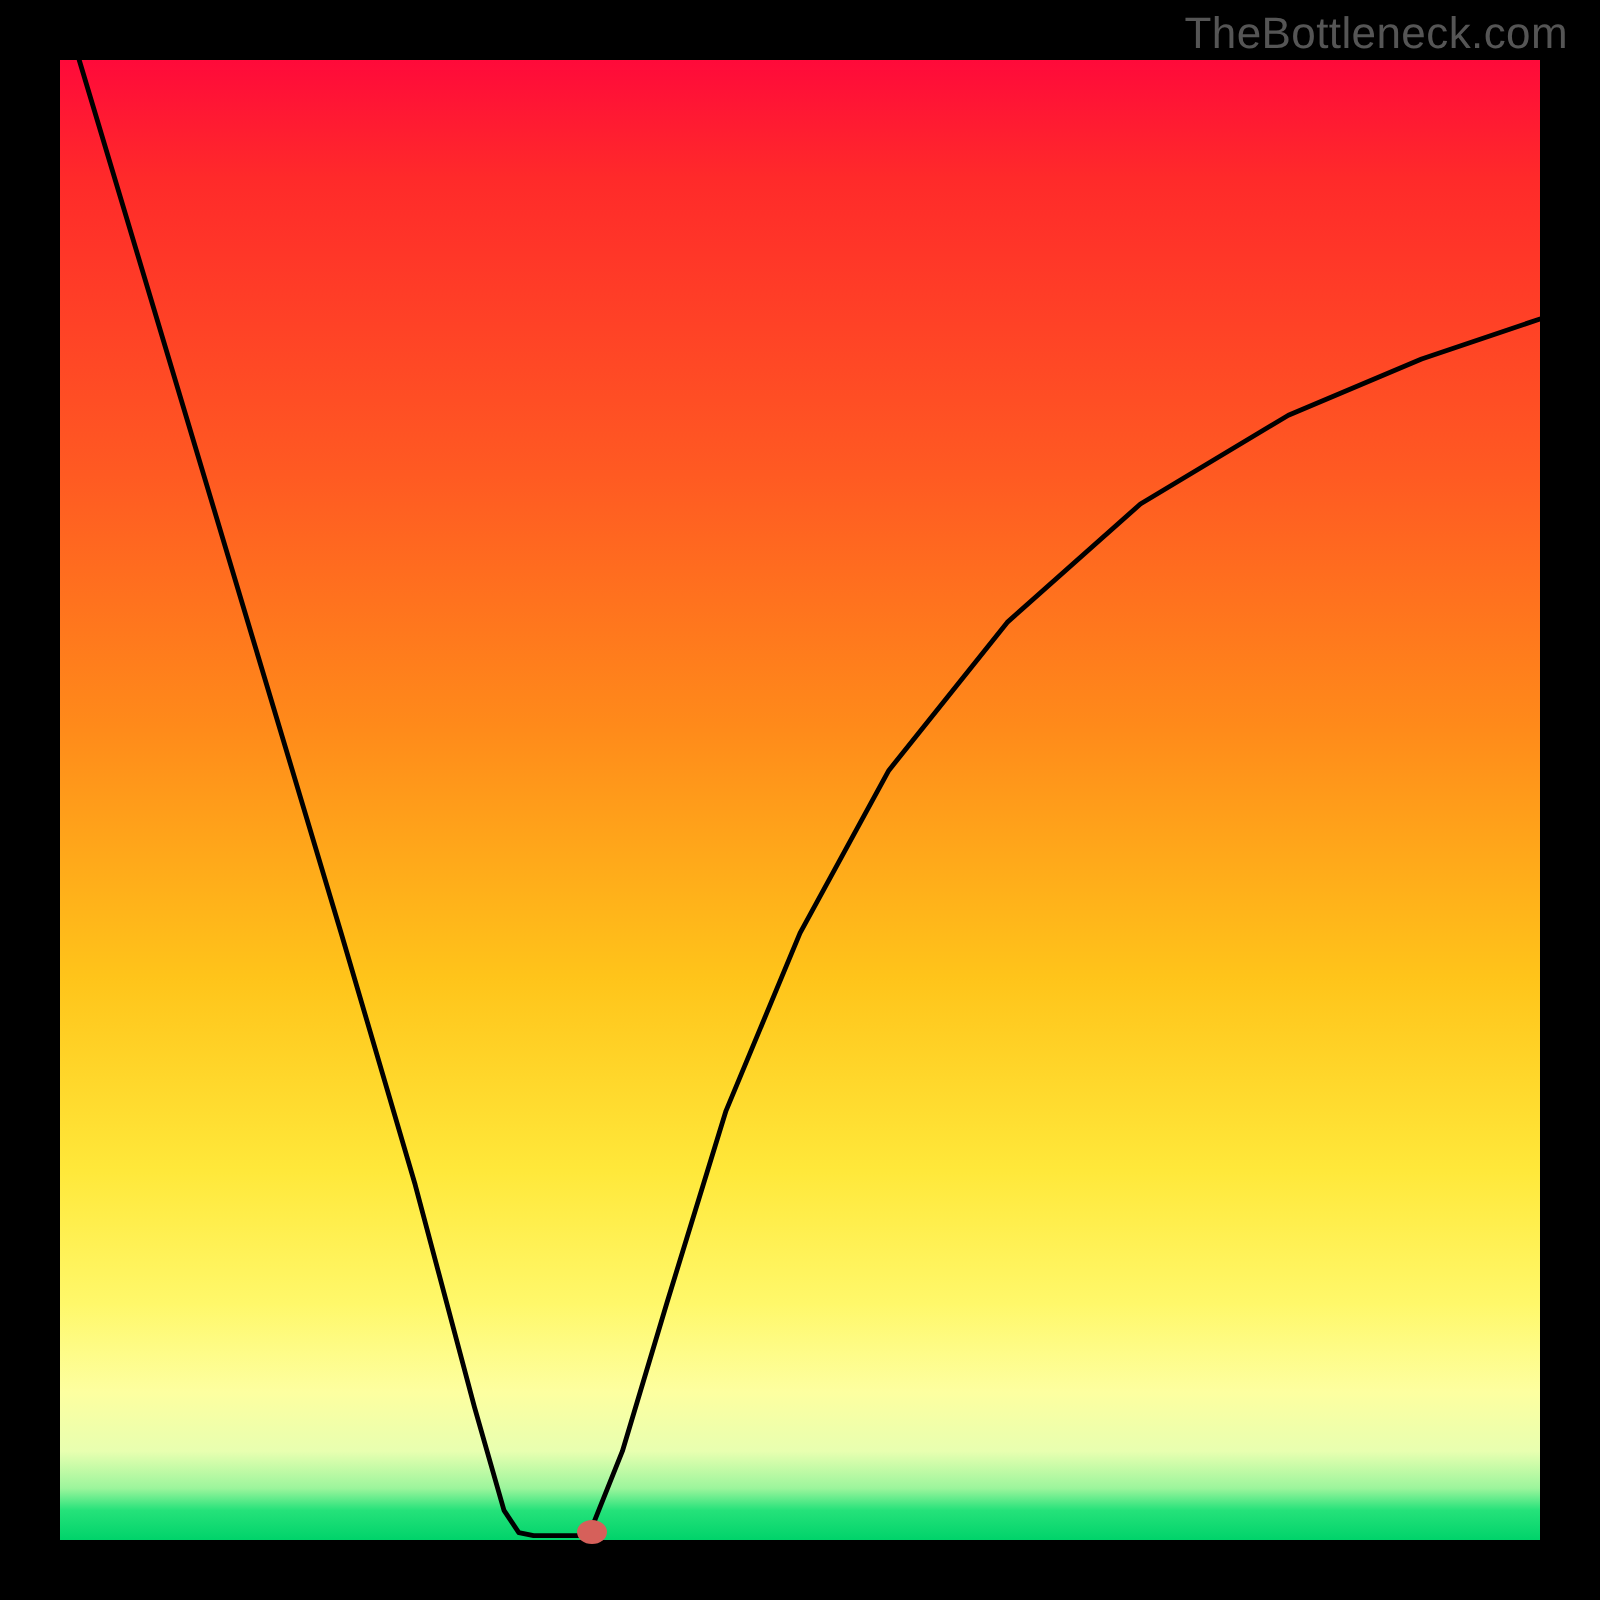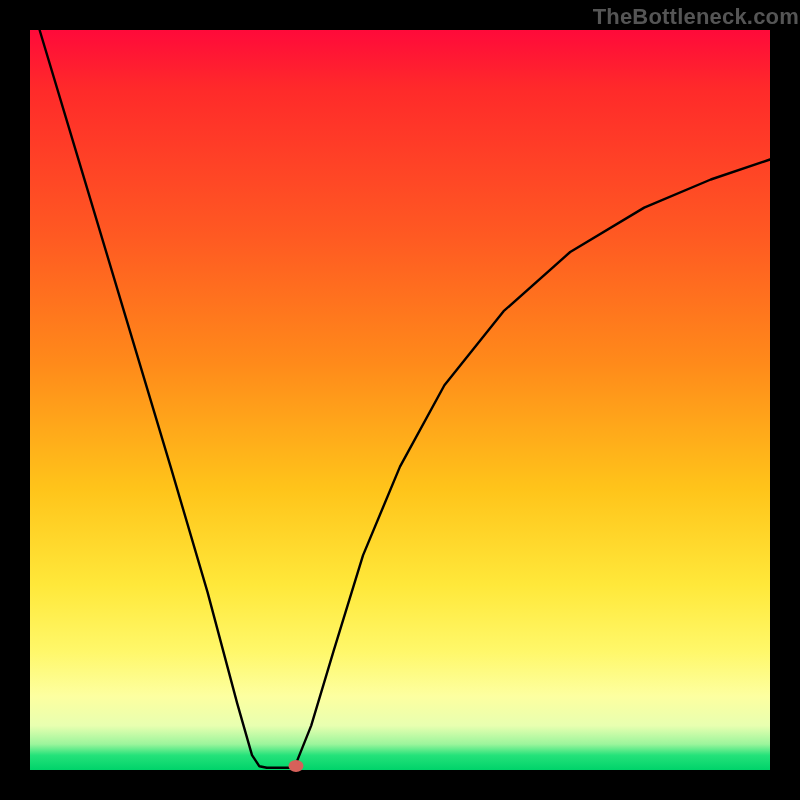--- a/index.html
+++ b/index.html
@@ -15,24 +15,24 @@
     position: absolute;
     top: 0;
     left: 0;
     width: 800px;
     height: 800px;
     background: #000;
   }
   .watermark {
     position: absolute;
     top: 4px;
-    right: 1px;
+    right: 16px;
     color: #555;
     font-size: 22px;
-    font-weight: 700;
+    font-weight: 400;
     letter-spacing: 0.2px;
     user-select: none;
   }
   .plot-area {
     position: absolute;
     left: 30px;
     top: 30px;
     width: 740px;
     height: 740px;
     

